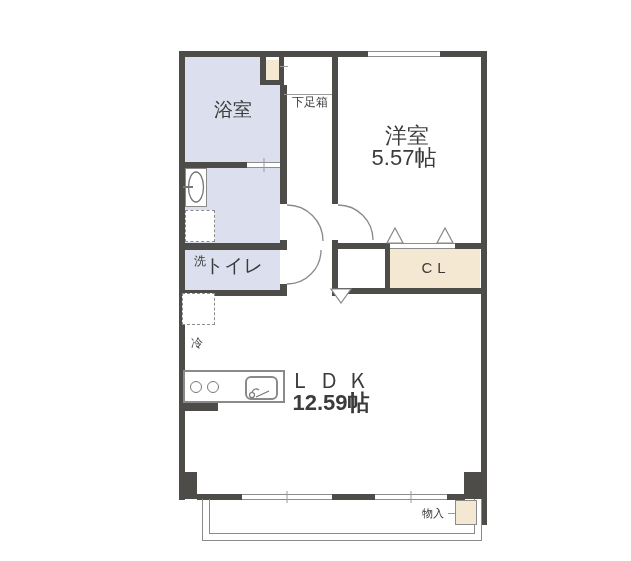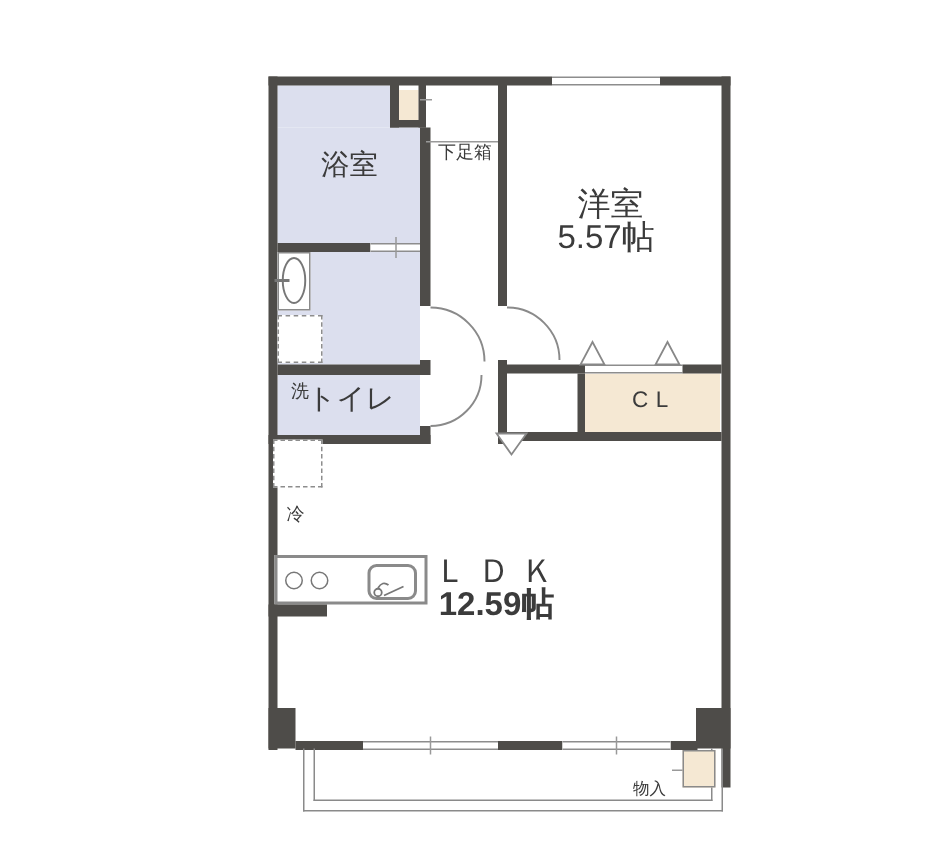--- a/index.html
+++ b/index.html
@@ -118,15 +118,15 @@
   <div class="lbl s13" style="left:233px;top:110px;">浴室</div>
   <div class="lbl s12" style="left:310px;top:67px;">下足箱</div>
   <div class="lbl s19" style="left:407px;top:136px;">洋室</div>
   <div class="lbl s19" style="left:404px;top:158px;">5.57帖</div>
   <div class="lbl s12" style="left:200px;top:226px;">洗</div>
   <div class="lbl s13" style="left:234px;top:266px;font-family:Liberation Mono, monospace;">トイレ</div>
   <div class="lbl s15 ls5" style="left:436px;top:267px;">CL</div>
   <div class="lbl s12" style="left:197px;top:308px;">冷</div>
   <div class="lbl s19 ls7" style="left:333px;top:381px;font-family:Liberation Mono, monospace;">ＬＤＫ</div>
   <div class="lbl s19" style="left:331px;top:403px;font-weight:bold;">12.59帖</div>
-  <div class="lbl s11" style="left:433px;top:526px;">物入</div>
+  <div class="lbl s11" style="left:433px;top:513px;">物入</div>
 
 </div>
 
 </body></html>

